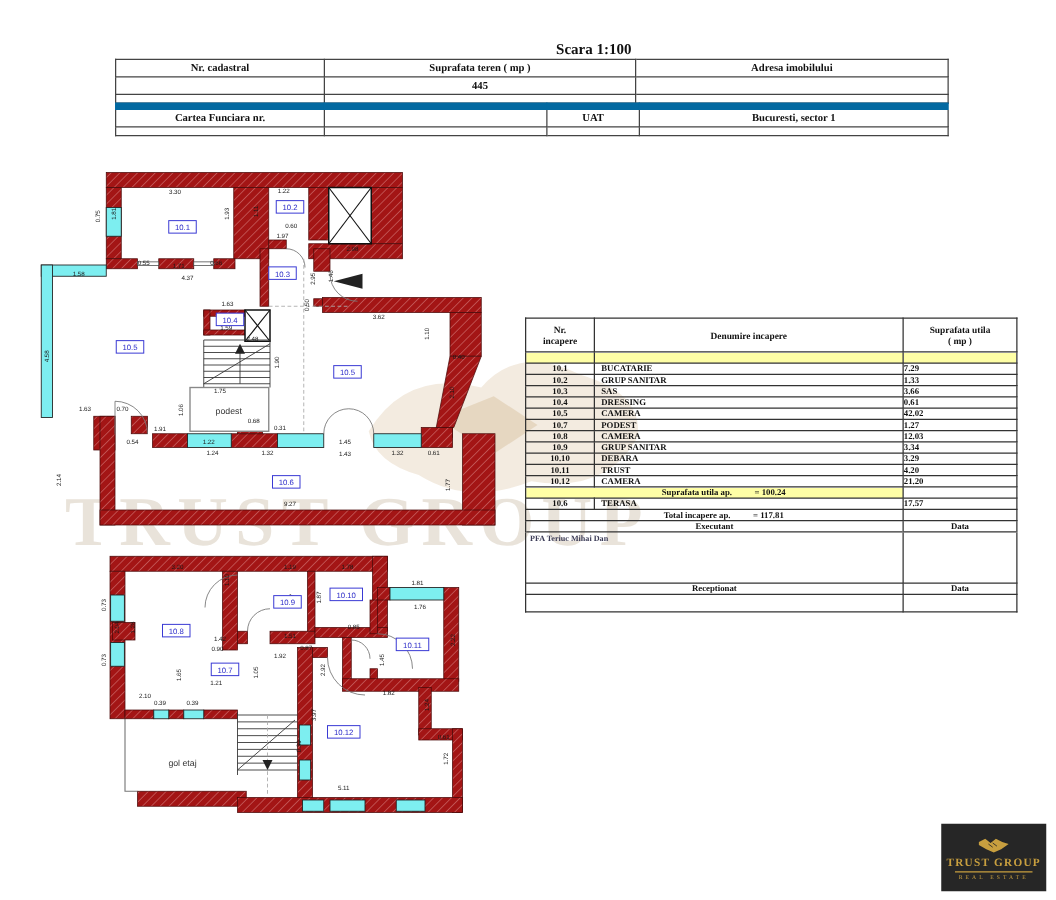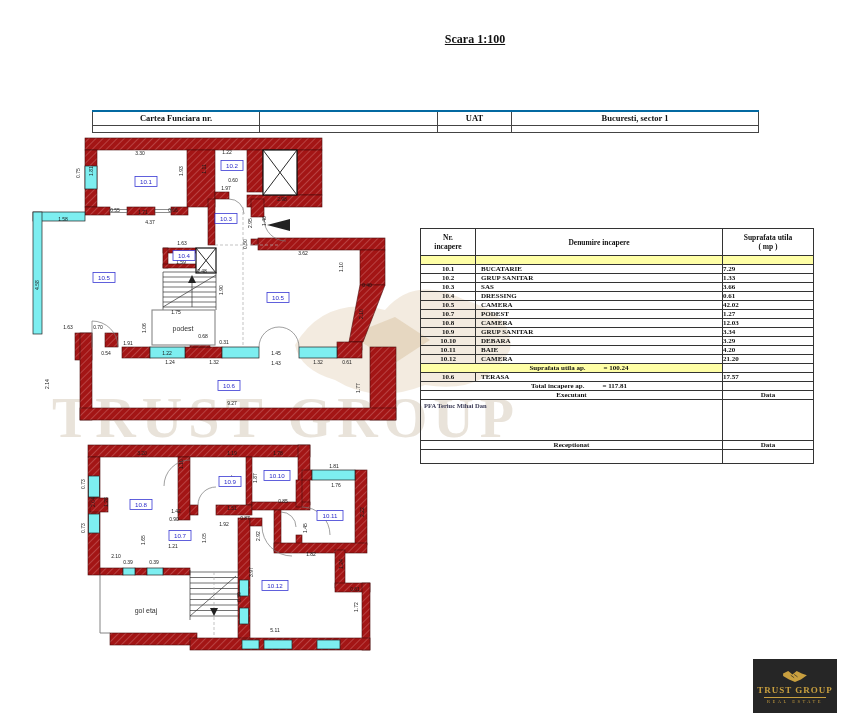--- a/index.html
+++ b/index.html
@@ -5,30 +5,30 @@
   html,body{margin:0;padding:0;background:#fff;}
   .page{position:relative;width:845px;height:720px;background:#fff;overflow:hidden;
         font-family:"Liberation Serif",serif;color:#111;}
   
   .wm-text{position:absolute;left:52px;top:386px;width:520px;font-family:"Liberation Serif",serif;
            font-size:56px;font-weight:bold;letter-spacing:6px;color:rgba(190,174,148,0.34);
            white-space:nowrap;pointer-events:none;}
   .wm-shake{position:absolute;left:255px;top:255px;pointer-events:none;}
   
   .doc-title{position:absolute;left:105px;top:32px;width:740px;text-align:center;
-             font-size:12px;font-weight:bold;text-decoration:underline;}
+             font-size:12px;font-weight:bold;}
   
   table{border-collapse:collapse;}
   .htab{position:absolute;left:92px;width:666px;table-layout:fixed;}
   .htab td{border:1px solid #444;font-size:8.5px;font-weight:bold;text-align:center;
            padding:0;height:13px;line-height:13px;overflow:hidden;white-space:nowrap;}
   .htab tr.thin td{height:6px;line-height:6px;}
-  #cftab{border-top:2px solid #0369a1;margin-top:28px;}
+  #cftab{border-top:6px solid #0369a1;}
   
-  .rtab{position:absolute;left:420px;top:228px;width:393px;table-layout:fixed;}
+  .rtab{position:absolute;left:420px;top:254px;width:393px;table-layout:fixed;}
   .rtab th,.rtab td{border:1px solid #333;padding:0;overflow:hidden;}
   .rtab th{font-size:7.5px;font-weight:bold;text-align:center;white-space:pre-line;line-height:9px;height:26px;}
   .rtab td{font-size:7px;font-weight:bold;height:8px;line-height:8px;white-space:nowrap;}
   .rtab td.nr{text-align:center;}
   .rtab td.nm{padding-left:5px;text-align:left;margin-left:44px;}
   .rtab td.ar{text-align:left;}
   .rtab .ylw{background:#ffffa6;}
   .rtab tr.spacer td{height:8px;}
   .rtab td.sumc{text-align:center;font-size:7px;padding-left:15px;}
   .rtab td.sumc .gap{display:inline-block;width:18px;}
@@ -78,20 +78,44 @@
   </svg>
 
   <svg class="wm-shake" width="300" height="170">
     <path d="M40,90 Q70,40 130,55 Q160,20 210,45 Q260,60 255,95 Q230,140 170,130 Q120,150 80,125 Q45,115 40,90 Z" fill="rgba(214,190,152,0.30)"></path>
     <path d="M95,80 L140,62 L175,85 L140,108 Z" fill="rgba(205,178,135,0.35)"></path>
   </svg>
   <div class="wm-text">TRUST GROUP</div>
 
   <div class="doc-title">Scara 1:100</div>
 
+  <table class="htab" style="top:47px">
+    <colgroup>
+        <col style="width:167px">
+        <col style="width:249px">
+        <col style="width:250px">
+      </colgroup>
+    <tbody>
+        <tr>
+      <td>Nr. cadastral</td>
+      <td>Suprafata teren ( mp )</td>
+      <td>Adresa imobilului</td>
+    </tr>
+    <tr>
+      <td></td>
+      <td>445</td>
+      <td></td>
+    </tr>
+    <tr class="thin">
+      <td></td>
+          <td></td>
+          <td></td>
+    </tr>
+  </tbody>
+    </table>
 
   <table class="htab" id="cftab" style="top:82px">
     <colgroup>
         <col style="width:167px">
         <col style="width:178px">
         <col style="width:74px">
         <col style="width:247px">
       </colgroup>
     <tbody>
         <tr>
@@ -419,21 +443,21 @@
           <td class="nm">GRUP SANITAR</td>
           <td class="ar">3.34</td>
         </tr>
         <tr>
           <td class="nr">10.10</td>
           <td class="nm">DEBARA</td>
           <td class="ar">3.29</td>
         </tr>
         <tr>
           <td class="nr">10.11</td>
-          <td class="nm">BAIE</td>
+          <td class="nm">TRUST</td>
           <td class="ar">4.20</td>
         </tr>
         <tr>
           <td class="nr">10.12</td>
           <td class="nm">CAMERA</td>
           <td class="ar">21.20</td>
         </tr>
       </tbody>
     <tbody>
       <tr>

